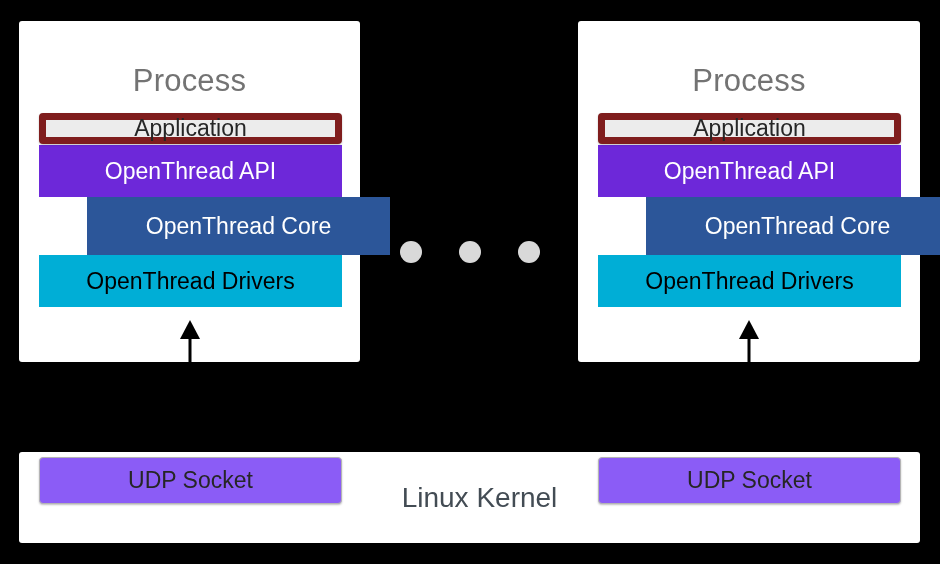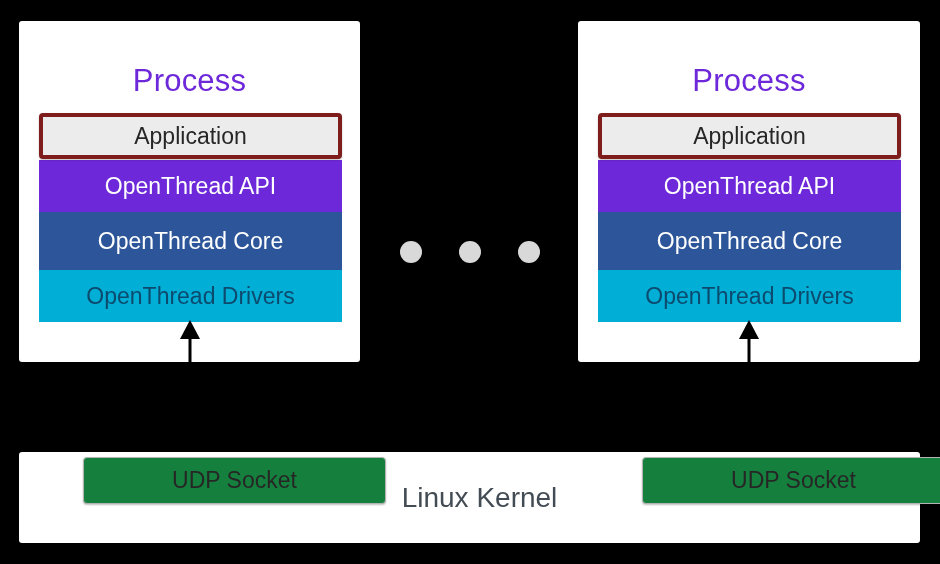--- a/index.html
+++ b/index.html
@@ -29,21 +29,21 @@
   #process-panel-left  { left: 19px;  top: 21px; width: 341px; height: 341px; }
   #process-panel-right { left: 578px; top: 21px; width: 342px; height: 341px; }
 
   .process-title {
     position: absolute;
     top: 44px;
     left: 0;
     right: 0;
     text-align: center;
     font-size: 31px;
-    color: #6d28d9;
+    color: #737373;
     letter-spacing: 0.2px;
     line-height: 1;
   }
 
   
   .layer-stack {
     position: absolute;
     left: 20px;
     top: 92px;
     width: 303px;
@@ -51,44 +51,45 @@
   .layer-block {
     box-sizing: border-box;
     width: 303px;
     display: flex;
     align-items: center;
     justify-content: center;
     font-size: 23px;
     line-height: 1;
   }
   .layer-block.application {
-    height: 46px;
+    height: 31px;
     background: #ececec;
-    border: 4px solid #7f1d1d;
+    border: 7px solid #7f1d1d;
     border-radius: 4px;
     color: #262626;
     box-shadow: 0 1px 2px rgba(0,0,0,0.25);
     position: relative;
     z-index: 2;
   }
   .layer-block.api {
     height: 52px;
     background: #6d28d9;
     color: #ffffff;
     margin-top: 1px;
   }
   .layer-block.core {
     height: 58px;
     background: #2c5699;
     color: #ffffff;
+    margin-left: 48px;
   }
   .layer-block.drivers {
     height: 52px;
     background: #00aed6;
-    color: #0c4a6e;
+    color: #000000;
   }
 
   
   .arrow-up {
     position: absolute;
     bottom: 0px;
     left: 50%;
     transform: translateX(-50%);
     width: 24px;
     height: 42px;
@@ -153,31 +154,30 @@
     color: #434c54;
     line-height: 1;
     padding-left: 20px;
   }
   .socket-box {
     position: absolute;
     top: 5px;
     width: 303px;
     height: 47px;
     box-sizing: border-box;
-    background: #15803d;
+    background: #8b5cf6;
     border: 1px solid #b4b4b4;
     border-radius: 4px;
     box-shadow: 0 1px 2px rgba(0,0,0,0.25);
     display: flex;
     align-items: center;
     justify-content: center;
     font-size: 23px;
     color: #262626;
     line-height: 1;
-    margin-left: 44px;
   }
   #socket-box-left  { left: 20px; }
   #socket-box-right { left: 579px; }
 </style>
 </head>
 <body>
 
 <div id="stage">
 
   <div class="process-panel" id="process-panel-left">

